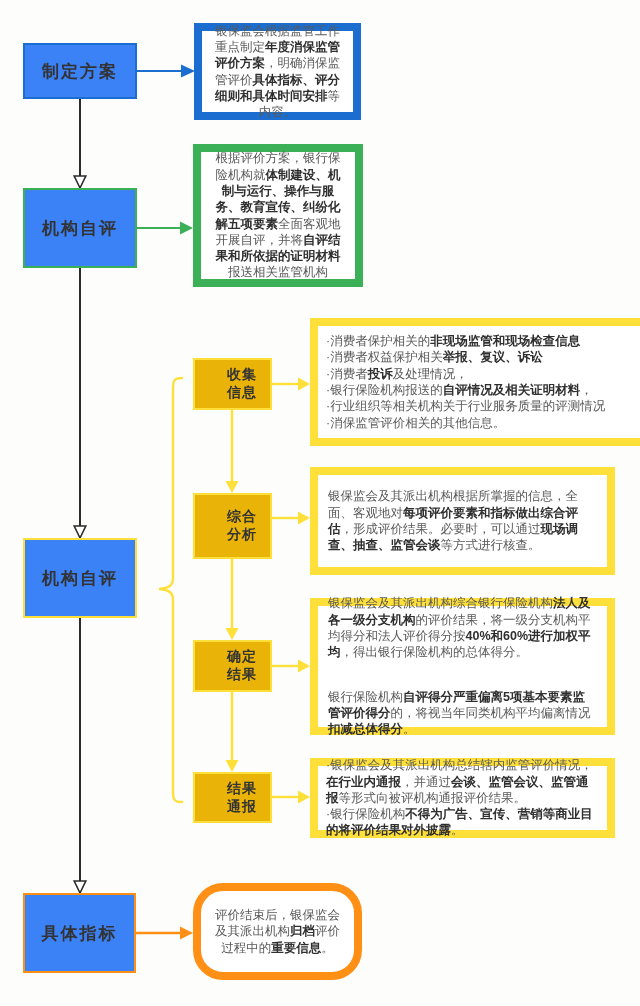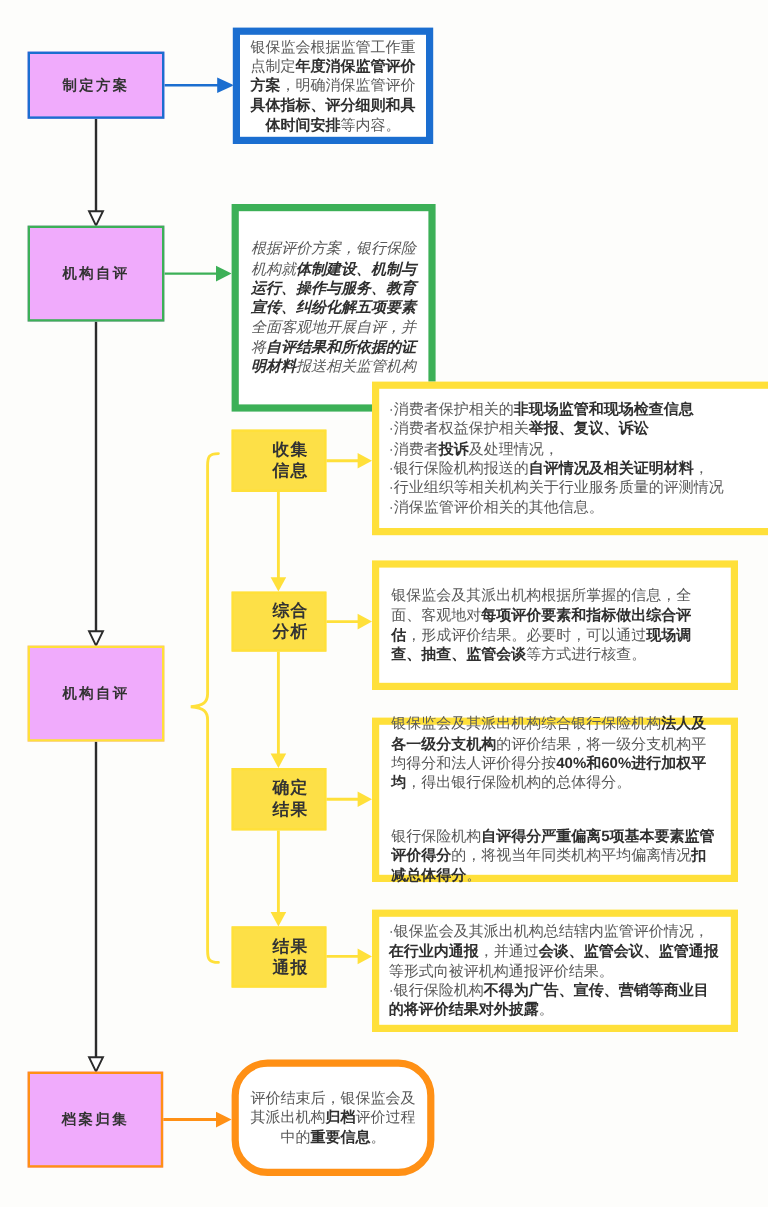--- a/index.html
+++ b/index.html
@@ -11,49 +11,49 @@
     position:relative;
     width:640px;height:1006px;
     background:#fdfdfb;
     overflow:hidden;
   }
   #wires{position:absolute;left:0;top:0;width:640px;height:1006px;}
 
   
   .stage{
     position:absolute;
-    background:#f0abfc;
+    background:#3b82f6;
     border:2px solid #888;
     display:flex;align-items:center;justify-content:center;
-    font-size:12px;font-weight:bold;color:#333;
+    font-size:17px;font-weight:bold;color:#333;
     letter-spacing:2px;
     box-sizing:border-box;
   }
   .stage.blue{border-color:#1b6ed0;}
   .stage.green{border-color:#3cb057;}
   .stage.yellow{border-color:#ffe03a;}
   .stage.orange{border-color:#ff9015;}
 
   
   .substep{
     position:absolute;
-    background:#fde047;
+    background:#eab308;
     border:2px solid #ffe03a;
     display:flex;align-items:center;justify-content:center;
     font-size:14px;font-weight:bold;color:#333;
     letter-spacing:1px;
     box-sizing:border-box;
     padding-left:32px;
   }
 
   
   .note{
     position:absolute;
     background:#fff;
-    border:6px solid #be185d;
+    border:8px solid #be185d;
     box-sizing:border-box;
     font-size:12.5px;line-height:16.3px;color:#595959;
     display:flex;flex-direction:column;justify-content:center;
     padding:4px 8px;
   }
   .note.blue{border-color:#1b6ed0;}
   .note.green{border-color:#3cb057;}
   .note.yellow{border-color:#ffe03a;}
   .note.orange{border-color:#ff9015;}
   .note.center{text-align:center;}
@@ -130,35 +130,35 @@
       <polygon points="310,797 298,790.5 298,803.5" fill="#ffe03a"></polygon>
     </g>
   </svg>
 
   <div class="stage blue" style="left:23px;top:43px;width:114px;height:56px;">制定方案</div>
 
   <div class="stage green" style="left:23px;top:188px;width:114px;height:80px;">机构自评</div>
 
   <div class="stage yellow" style="left:23px;top:538px;width:114px;height:80px;">机构自评</div>
 
-  <div class="stage orange" style="left:23px;top:893px;width:113px;height:80px;">档案归集</div>
+  <div class="stage orange" style="left:23px;top:893px;width:113px;height:80px;">具体指标</div>
 
   <div class="substep" style="left:193px;top:358px;width:79px;height:52px;">收集信息</div>
 
-  <div class="substep" style="left:193px;top:493px;width:79px;height:50px;">综合分析</div>
+  <div class="substep" style="left:193px;top:493px;width:79px;height:66px;">综合分析</div>
 
   <div class="substep" style="left:193px;top:772px;width:79px;height:51px;">结果通报</div>
 
   <div class="substep" style="left:193px;top:640px;width:79px;height:52px;">确定结果</div>
 
   <div class="note blue center" style="left:194px;top:23px;width:167px;height:97px;">
       <div class="par"><span>银保监会根据监管工作重点制定</span><span class="b">年度消保监管评价方案</span><span>，明确消保监管评价</span><span class="b">具体指标、评分细则和具体时间安排</span><span>等内容。</span></div>
     </div>
 
-  <div class="note green center" style="left:193px;top:170px;width:170px;height:173px;padding:4px 10px;font-style:italic;">
+  <div class="note green center" style="left:193px;top:144px;width:170px;height:143px;padding:4px 10px;">
       <div class="par"><span>根据评价方案，银行保险机构就</span><span class="b">体制建设、机制与运行、操作与服务、教育宣传、纠纷化解五项要素</span><span>全面客观地开展自评，并将</span><span class="b">自评结果和所依据的证明材料</span><span>报送相关监管机构</span></div>
     </div>
 
   <div class="note yellow" style="left:310px;top:318px;width:364px;height:128px;">
       <div class="par"><span>·消费者保护相关的</span><span class="b">非现场监管和现场检查信息</span></div>
       <div class="par"><span>·消费者权益保护相关</span><span class="b">举报、复议、诉讼</span></div>
       <div class="par"><span>·消费者</span><span class="b">投诉</span><span>及处理情况，</span></div>
       <div class="par"><span>·银行保险机构报送的</span><span class="b">自评情况及相关证明材料</span><span>，</span></div>
       <div class="par"><span>·行业组织等相关机构关于行业服务质量的评测情况</span></div>
       <div class="par"><span>·消保监管评价相关的其他信息。</span></div>
@@ -166,21 +166,21 @@
 
   <div class="note yellow" style="left:310px;top:467px;width:305px;height:108px;padding:4px 10px;">
       <div class="par"><span>银保监会及其派出机构根据所掌握的信息，全面、客观地对</span><span class="b">每项评价要素和指标做出综合评估</span><span>，形成评价结果。必要时，可以通过</span><span class="b">现场调查、抽查、监管会谈</span><span>等方式进行核查。</span></div>
     </div>
 
   <div class="note yellow" style="left:310px;top:598px;width:305px;height:137px;padding:4px 10px;gap:28px;">
       <div class="par"><span>银保监会及其派出机构综合银行保险机构</span><span class="b">法人及各一级分支机构</span><span>的评价结果，将一级分支机构平均得分和法人评价得分按</span><span class="b">40%和60%进行加权平均</span><span>，得出银行保险机构的总体得分。</span></div>
       <div class="par"><span>银行保险机构</span><span class="b">自评得分严重偏离5项基本要素监管评价得分</span><span>的，将视当年同类机构平均偏离情况</span><span class="b">扣减总体得分</span><span>。</span></div>
     </div>
 
-  <div class="note yellow" style="left:310px;top:758px;width:305px;height:102px;align-items:center;">
+  <div class="note yellow" style="left:310px;top:758px;width:305px;height:80px;align-items:center;">
       <div class="par"><span>·银保监会及其派出机构总结辖内监管评价情况，</span><span class="b">在行业内通报</span><span>，并通过</span><span class="b">会谈、监管会议、监管通报</span><span>等形式向被评机构通报评价结果。</span></div>
       <div class="par"><span>·银行保险机构</span><span class="b">不得为广告、宣传、营销等商业目的将评价结果对外披露</span><span>。</span></div>
     </div>
 
   <div class="note orange center" style="left:193px;top:883px;width:169px;height:97px;border-radius:30px;">
       <div class="par"><span>评价结束后，银保监会及其派出机构</span><span class="b">归档</span><span>评价过程中的</span><span class="b">重要信息</span><span>。</span></div>
     </div>
 
 </div>
 

